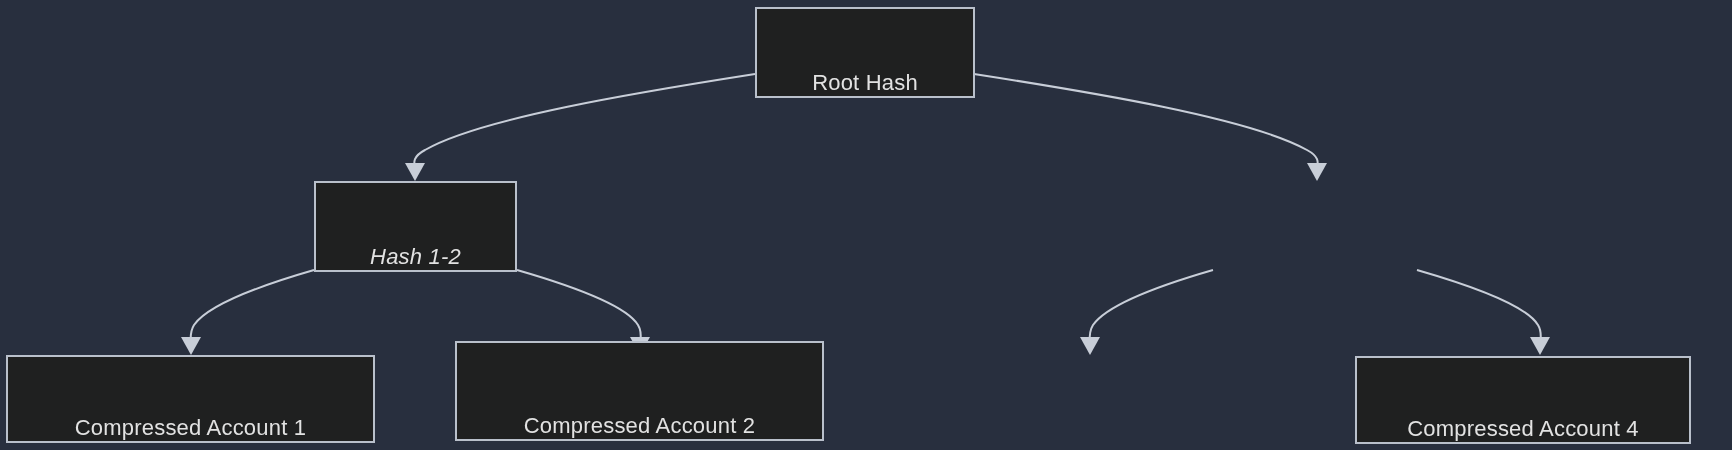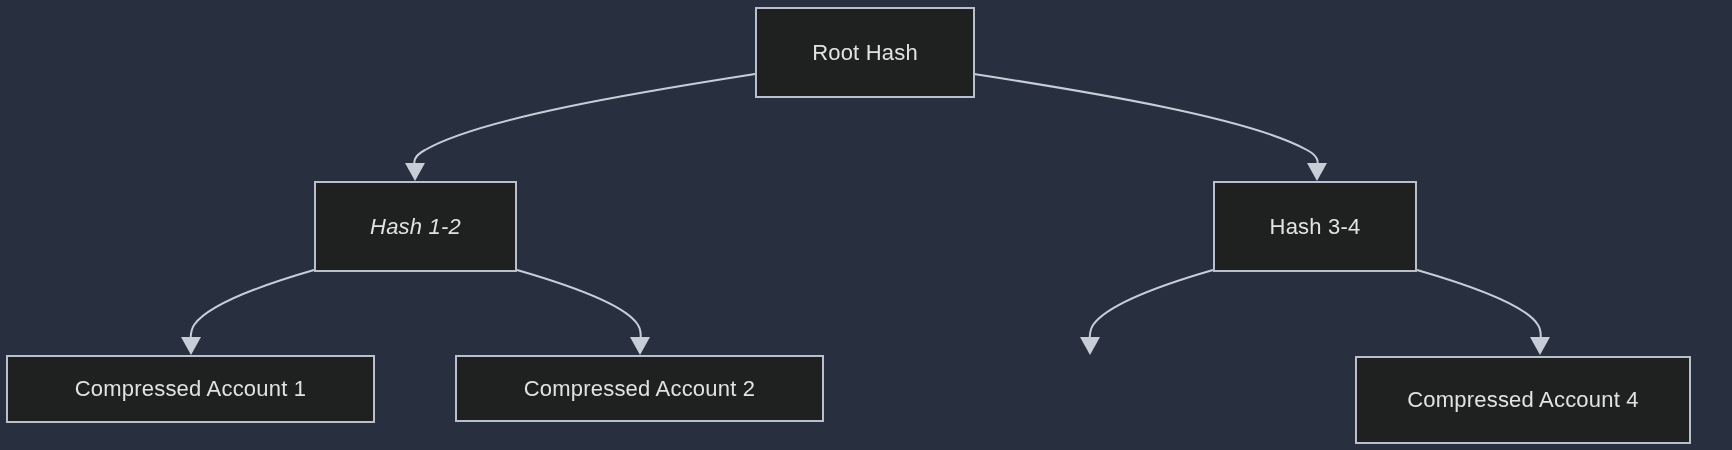--- a/index.html
+++ b/index.html
@@ -31,36 +31,36 @@
   .arrow-head {
     fill: #c8ced8;
     stroke: none;
   }
   .node {
     position: absolute;
     box-sizing: border-box;
     background: #1f2020;
     border: 2px solid #b9c0cb;
     display: flex;
-    align-items: center;
+    align-items: flex-end;
     justify-content: center;
     color: #e2e2e2;
     font-size: 22px;
     letter-spacing: 0.2px;
     white-space: nowrap;
   }
   .node-label {
     color: #e2e2e2;
     font-size: 22px;
   }
   #node-root       { left: 755px;  top: 7px;   width: 220px; height: 91px; }
   #node-hash12     { left: 314px;  top: 181px; width: 203px; height: 91px; font-style: italic; }
   #node-hash34     { left: 1213px; top: 181px; width: 204px; height: 91px; }
-  #node-account1   { left: 6px;    top: 355px; width: 369px; height: 68px; }
-  #node-account2   { left: 455px;  top: 355px; width: 369px; height: 67px; }
+  #node-account1   { left: 6px;    top: 355px; width: 369px; height: 88px; }
+  #node-account2   { left: 455px;  top: 341px; width: 369px; height: 100px; }
   #node-account3   { left: 905px;  top: 355px; width: 369px; height: 88px; }
   #node-account4   { left: 1355px; top: 356px; width: 336px; height: 88px; }
 </style>
 </head>
 <body>
 
 <div id="canvas">
 
   <svg id="edges" viewBox="0 0 1732 450" width="1732" height="450">
 
@@ -84,23 +84,20 @@
   </svg>
 
   <div class="node" id="node-root">
     <span class="node-label">Root Hash</span>
   </div>
 
   <div class="node" id="node-hash12">
     <span class="node-label">Hash 1-2</span>
   </div>
 
-  <div class="node" id="node-hash34">
-    <span class="node-label">Hash 3-4</span>
-  </div>
 
   <div class="node" id="node-account1">
     <span class="node-label">Compressed Account 1</span>
   </div>
 
   <div class="node" id="node-account2">
     <span class="node-label">Compressed Account 2</span>
   </div>
 
 

